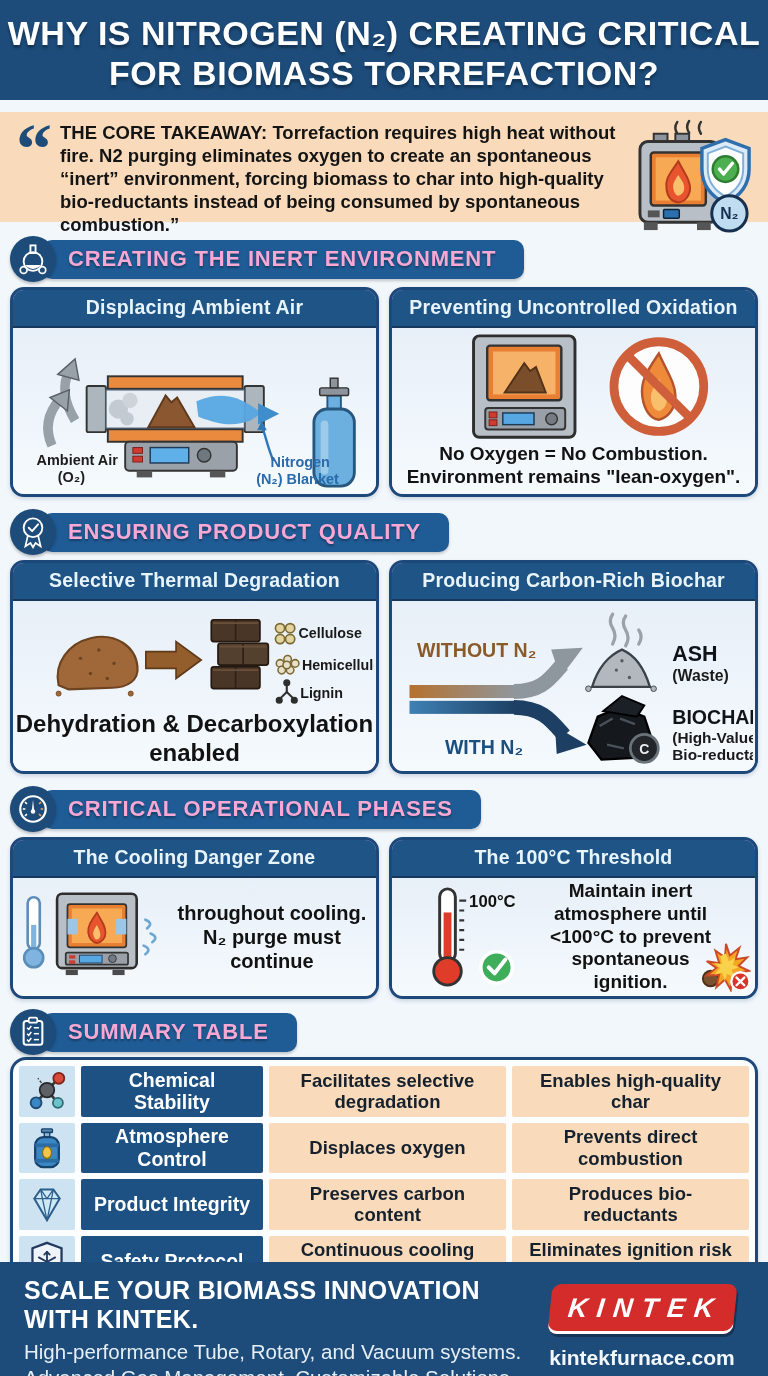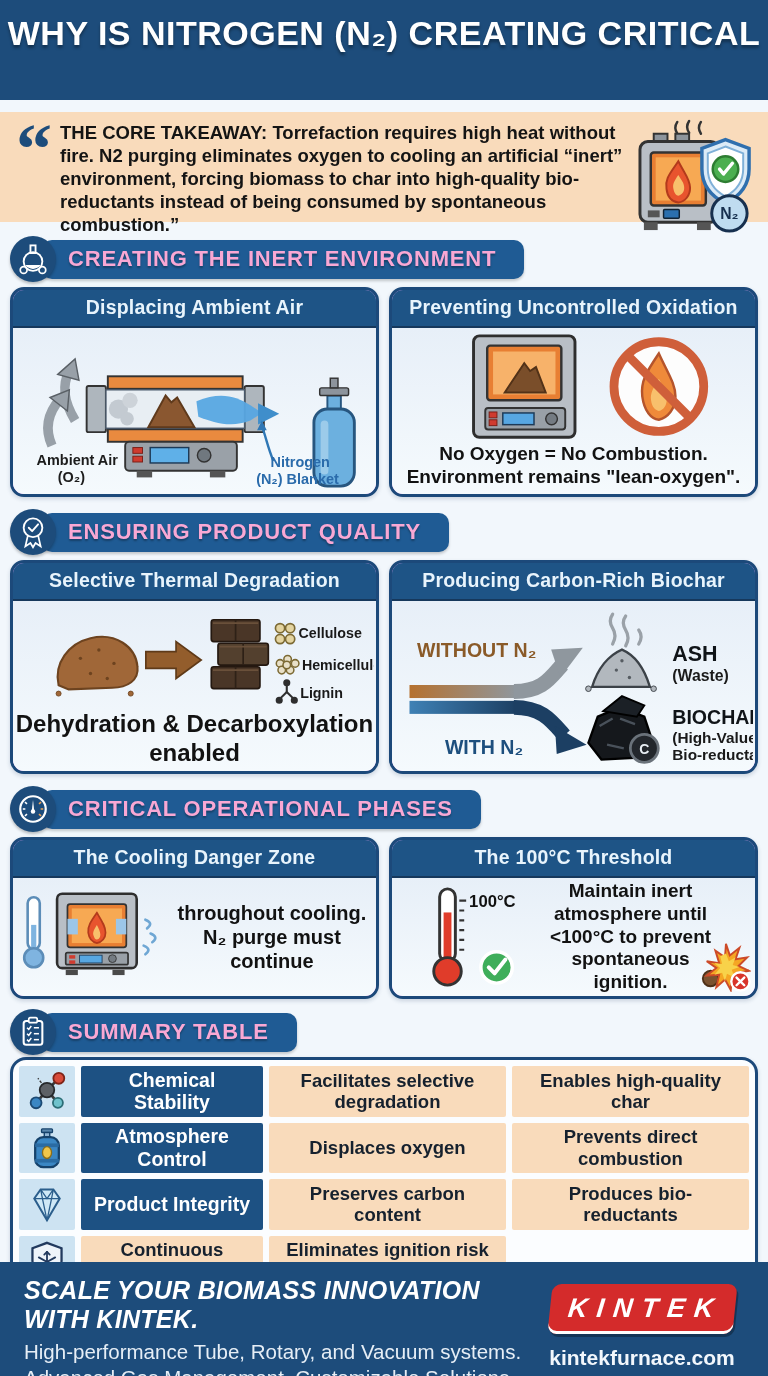--- a/index.html
+++ b/index.html
@@ -82,47 +82,48 @@
   .t-cell{
     background:#f9dbbb;color:#16212e;font-weight:700;font-size:18.5px;border-radius:2px;
     display:flex;align-items:center;justify-content:center;text-align:center;padding:2px 10px;line-height:1.15;
   }
   
   .footer{
     position:absolute;left:0;right:0;bottom:0;top:1262px;background:#1d4c7b;color:#fff;
     display:flex;box-sizing:border-box;padding:14px 20px 10px 24px;gap:14px;
   }
   .footer-left{flex:1 1 auto;}
-  .footer-left h2{margin:0 0 5px;font-size:25px;font-weight:800;letter-spacing:.3px;font-style:italic;}
+  .footer-left h2{margin:0 0 5px;font-size:25px;font-weight:800;letter-spacing:.3px;}
   .footer-left p{margin:0;font-size:20.5px;line-height:1.28;color:#e6eef6;font-weight:500;}
   .footer-right{flex:0 0 212px;text-align:center;padding-top:8px;}
   .logo{
     display:inline-block;background:#d42b2b;border-radius:9px;padding:9px 12px 10px;
     transform:skewX(-6deg);box-shadow:2px 3px 0 rgba(0,0,0,.3), inset 0 -3px 0 #fff;
   }
   .logo-text{
     color:#fff;font-weight:800;font-style:italic;font-size:27px;letter-spacing:9px;
     padding-left:6px;
   }
   .website{margin-top:12px;font-size:21px;font-weight:600;color:#f2f7fc;}
   svg text{font-family:"Liberation Sans","DejaVu Sans",sans-serif;}
 </style>
 </head>
 <body>
 
 <div class="header">
   <h1>
     <span>WHY IS NITROGEN (N₂) CREATING CRITICAL</span><br>
+    <span>FOR BIOMASS TORREFACTION?</span>
   </h1>
 </div>
 
 <div class="takeaway">
   <div class="quote-mark">“</div>
   <div class="takeaway-text">
-    <span class="xbold">THE CORE TAKEAWAY:</span><span> Torrefaction requires high heat without fire. N2 purging </span><span class="xbold">eliminates oxygen</span><span> to cooling an artificial “inert” environment, forcing biomass to char into high-quality bio-reductants instead of being consumed by spontaneous combustion.”</span>
+    <span class="xbold">THE CORE TAKEAWAY:</span><span> Torrefaction requires high heat without fire. N2 purging </span><span class="xbold">eliminates oxygen</span><span> to create an spontaneous “inert” environment, forcing biomass to char into high-quality bio-reductants instead of being consumed by spontaneous combustion.”</span>
   </div>
   <div class="takeaway-art">
     <svg viewBox="0 0 130 118" width="128" height="116">
       <path d="M46,4 q-4,6 0,12 M58,3 q-4,6 0,12 M70,4 q-4,6 0,12" stroke="#333" stroke-width="2.5" fill="none" stroke-linecap="round"></path>
       <rect x="22" y="16" width="14" height="10" fill="#8d949c" stroke="#333" stroke-width="2"></rect>
       <rect x="44" y="16" width="14" height="10" fill="#8d949c" stroke="#333" stroke-width="2"></rect>
       <rect x="8" y="24" width="80" height="82" rx="8" fill="#b9bfc6" stroke="#333" stroke-width="3"></rect>
       <rect x="19" y="35" width="56" height="54" rx="3" fill="#e87f33" stroke="#333" stroke-width="2.5"></rect>
       <rect x="24" y="40" width="46" height="44" fill="#f7a953"></rect>
       <path d="M47,44 C39,56 33,62 35,72 C36,81 41,85 47,86 C54,85 59,79 59,71 C59,62 53,56 47,44 Z" fill="#e8542e" stroke="#b33a1c" stroke-width="2"></path>
@@ -496,20 +497,21 @@
           <line x1="22" y1="14" x2="22" y2="36"></line>
           <line x1="13" y1="20" x2="31" y2="30"></line>
           <line x1="31" y1="20" x2="13" y2="30"></line>
           <line x1="22" y1="14" x2="19" y2="17"></line>
             <line x1="22" y1="14" x2="25" y2="17"></line>
           <line x1="22" y1="36" x2="19" y2="33"></line>
             <line x1="22" y1="36" x2="25" y2="33"></line>
         </g>
       </svg>
     </div>
+    <div class="t-label">Safety Protocol</div>
     <div class="t-cell">Continuous cooling purge</div>
     <div class="t-cell">Eliminates ignition risk (&lt;100°C)</div>
   </div>
 </div>
 
 <div class="footer">
   <div class="footer-left">
     <h2>SCALE YOUR BIOMASS INNOVATION WITH KINTEK.</h2>
     <p>High-performance Tube, Rotary, and Vacuum systems. Advanced Gas Management, Customizable Solutions, Unmatched Durability. Contact us today to consult experts.</p>
   </div>

